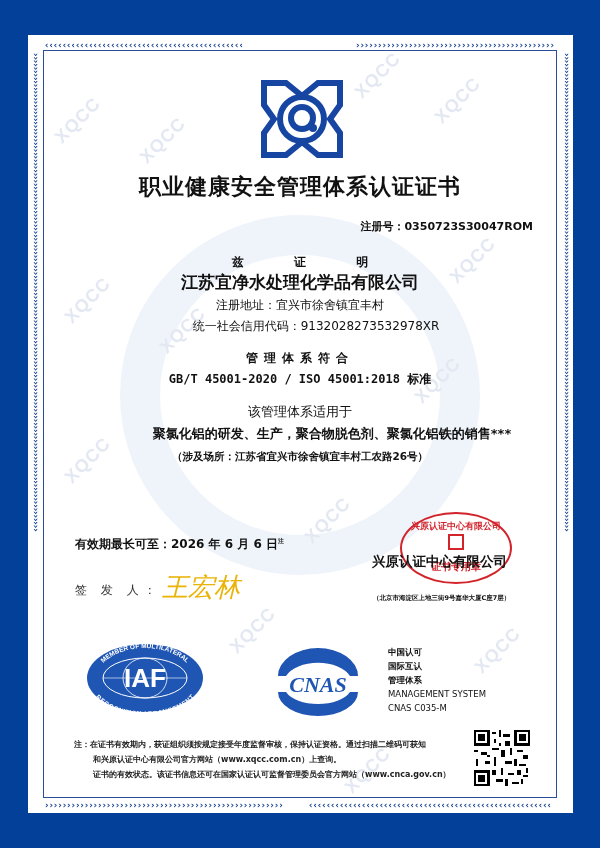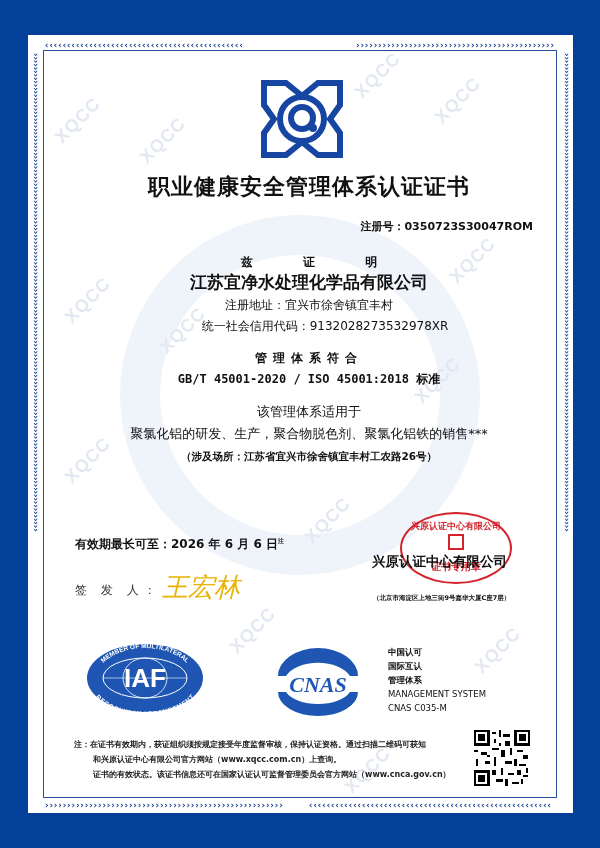--- a/index.html
+++ b/index.html
@@ -9,32 +9,32 @@
   .inner-line { position:absolute; left:43px; top:50px; width:514px; height:748px;
                 border:1.5px solid #2a4e9a; box-sizing:border-box; }
   .chev { position:absolute; color:#14408f; font-family:"DejaVu Sans Mono",monospace;
           font-weight:bold; font-size:9px; letter-spacing:-1px; line-height:9px; overflow:hidden; white-space:nowrap; }
   .chev.v { writing-mode:vertical-rl; letter-spacing:-2px; }
   .wm { position:absolute; color:#e3e8f2; font-size:18px; font-weight:bold; transform:rotate(-45deg);
         font-family:"Liberation Sans",sans-serif; letter-spacing:1px; }
   .bgdeco { position:absolute; left:120px; top:215px; width:360px; height:360px; border-radius:50%;
             border:40px solid rgba(210,222,240,0.35); box-sizing:border-box; }
   .logo { position:absolute; left:258px; top:78px; width:88px; height:82px; }
-  .center { position:absolute; left:52px; width:514px; text-align:center; }
+  .center { position:absolute; left:43px; width:514px; text-align:center; }
   .title { top:172px; font-size:22px; font-weight:bold; letter-spacing:1px; }
   .regno { position:absolute; right:67px; top:219px; font-size:11px; font-weight:bold; font-family:"DejaVu Sans",sans-serif; }
   .certify { top:254px; font-size:12px; font-weight:bold; word-spacing:18px; }
   .certify span{ margin:0 14px; }
   .company { top:271px; font-size:17px; font-weight:bold; }
   .addr { top:297px; font-size:12px; }
   .uscc { top:318px; font-size:12px;padding-left:16px; }
   .conform { top:350px; font-size:12px; font-weight:bold; letter-spacing:6px; }
   .std { top:371px; font-size:12px; font-weight:bold; font-family:"DejaVu Sans Mono",monospace;text-align:center; }
   .applies { top:403px; font-size:13px; }
-  .scope { top:425px; font-size:13px; font-weight:normal; }
+  .scope { top:425px; font-size:13px; font-weight:bold;padding-left:32px; }
   .site { top:450px; font-size:10.5px; font-weight:bold; }
   .dates { position:absolute; left:75px; top:531px; font-size:12px; font-weight:bold; line-height:19px; }
   .dates sup { font-size:6px; }
   .signer { position:absolute; left:75px; top:582px; font-size:12px; font-family:"DejaVu Serif",serif; color:#333; letter-spacing:5px; }
   .signature { position:absolute; left:142px; top:570px; font-size:26px; font-family:"DejaVu Serif",serif; font-style:italic; color:#eab308;margin-left:20px; }
   .seal { position:absolute; left:400px; top:512px; width:112px; height:72px; border:2.5px solid #d3242c;
           border-radius:50%; box-sizing:border-box; }
   .seal-top { position:absolute; left:0; top:6px; width:100%; text-align:center; color:#d3242c; font-size:9px; font-weight:bold; }
   .seal-bottom { position:absolute; left:0; top:46px; width:100%; text-align:center; color:#d3242c; font-size:10px; font-weight:bold; }
   .seal-mark { position:absolute; left:46px; top:20px; width:16px; height:16px; border:2px solid #d3242c; box-sizing:border-box; }

